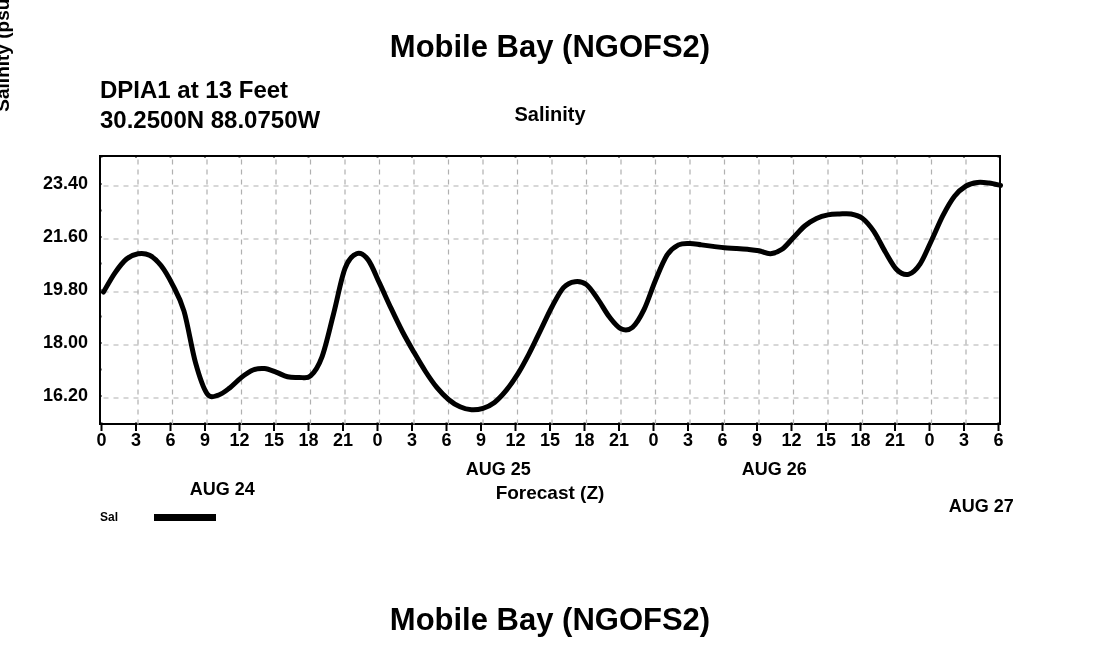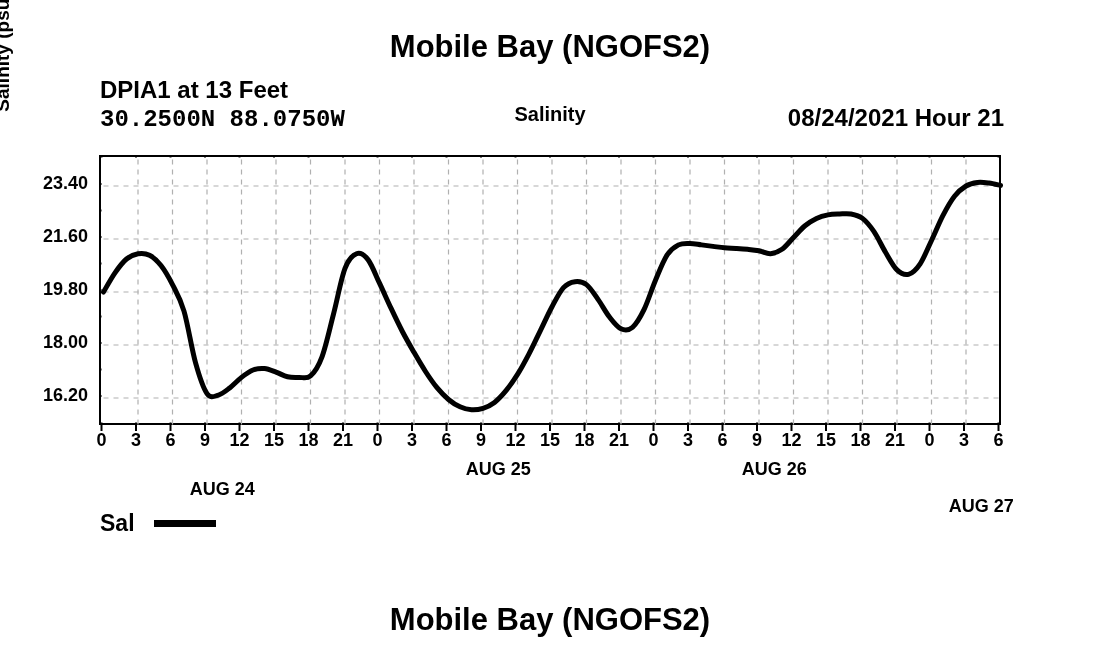--- a/index.html
+++ b/index.html
@@ -28,21 +28,21 @@
   #title-top { top: 29px; }
   #title-bottom { top: 602px; }
 
   .meta {
     position: absolute;
     font-size: 24px;
     font-weight: bold;
     white-space: nowrap;
   }
   #station-line   { left: 100px; top: 76px; }
-  #latlon-line    { left: 100px; top: 106px; font-family: Liberation Mono, monospace; }
+  #latlon-line    { left: 100px; top: 106px; }
   #subtitle-line  { left: 0; right: 0; top: 103px; text-align: center; font-size: 20px; }
   #datestamp-line { right: 96px; top: 104px; }
 
   
   #plot-frame {
     position: absolute;
     left: 99px;
     top: 155px;
     width: 902px;
     height: 270px;
@@ -105,41 +105,40 @@
 
   
   #legend {
     position: absolute;
     left: 100px;
     top: 510px;
     display: flex;
     align-items: center;
   }
   #legend-label {
-    font-size: 23px;
+    font-size: 12px;
     font-weight: bold;
     width: 54px;
   }
   #legend-swatch {
     width: 62px;
     height: 7px;
     background: #000;
   }
 </style>
 </head>
 <body>
 
 <div class="page">
 
   <div class="title-main" id="title-top">Mobile Bay (NGOFS2)</div>
 
   <div class="meta" id="station-line">DPIA1 at 13 Feet</div>
   <div class="meta" id="latlon-line">30.2500N  88.0750W</div>
   <div class="meta" id="subtitle-line">Salinity</div>
-  <div class="meta" id="datestamp-line">08/24/2021 Hour 21</div>
 
   <div id="y-axis-title">Salinity (psu)</div>
 
   <div id="y-tick-labels">
       <div class="y-tick-label" style="top: 173px;">23.40</div>
       <div class="y-tick-label" style="top: 226px;">21.60</div>
       <div class="y-tick-label" style="top: 279px;">19.80</div>
       <div class="y-tick-label" style="top: 332px;">18.00</div>
       <div class="y-tick-label" style="top: 385px;">16.20</div>
     </div>
@@ -281,20 +280,21 @@
       <div class="x-tick-label" style="left: 964px;">3</div>
       <div class="x-tick-label" style="left: 998.5px;">6</div>
     </div>
   <div id="x-day-labels">
       <div class="x-day-label" style="left: 222.25px; margin-top: 20px;">AUG 24</div>
       <div class="x-day-label" style="left: 498.25px;">AUG 25</div>
       <div class="x-day-label" style="left: 774.25px;">AUG 26</div>
       <div class="x-day-label" style="left: 981.25px; margin-top: 37px;">AUG 27</div>
     </div>
 
+  <div id="x-axis-title">Forecast (Z)</div>
 
   <div id="legend">
     <span id="legend-label">Sal</span>
     <span id="legend-swatch" style="background: rgb(0, 0, 0);"></span>
   </div>
 
   <div class="title-main" id="title-bottom">Mobile Bay (NGOFS2)</div>
 
 </div>
 

